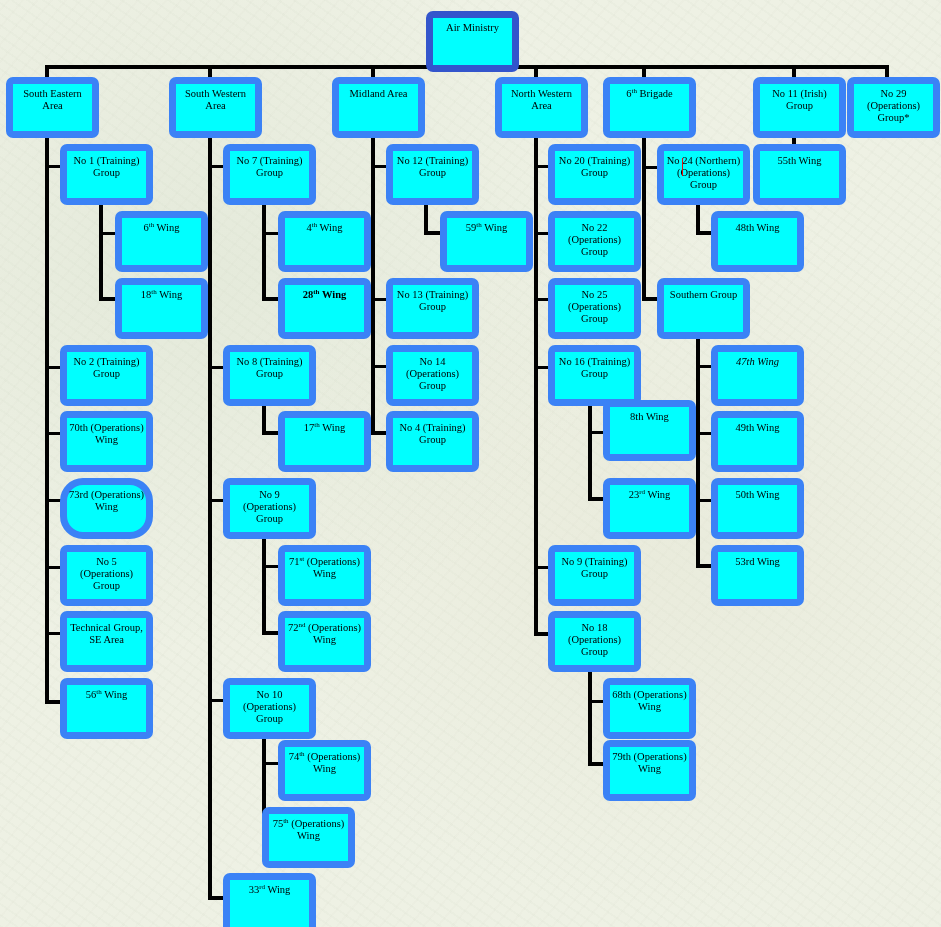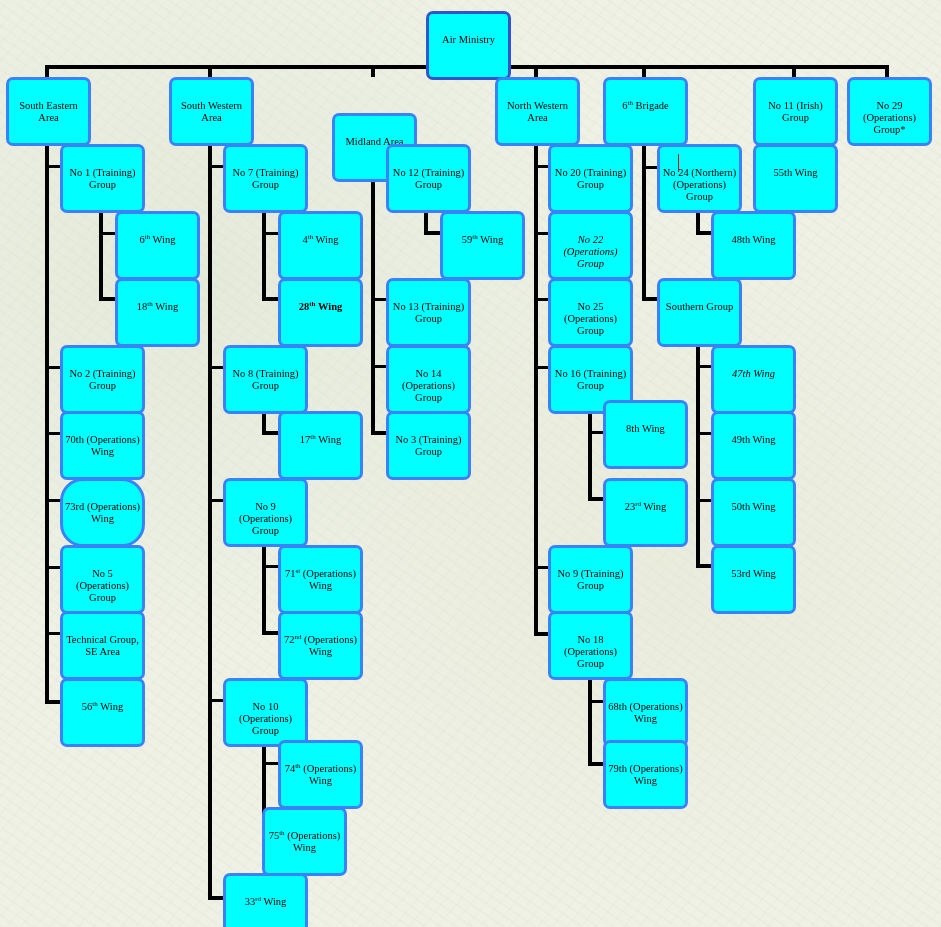--- a/index.html
+++ b/index.html
@@ -9,24 +9,24 @@
       background-image:
         radial-gradient(ellipse at 20% 30%, rgba(210,220,200,0.35) 0, rgba(0,0,0,0) 40%),
         radial-gradient(ellipse at 70% 60%, rgba(225,225,205,0.35) 0, rgba(0,0,0,0) 45%),
         repeating-linear-gradient(35deg, rgba(200,210,190,0.10) 0 2px, rgba(0,0,0,0) 2px 9px),
         repeating-linear-gradient(-50deg, rgba(215,215,200,0.10) 0 2px, rgba(0,0,0,0) 2px 11px);
       font-family: "Liberation Serif", "DejaVu Serif", serif;
     }
     .line { position: absolute; background: #000; }
     .node {
       position: absolute; width: 79px; height: 43px;
-      background: #00ffff; border: 3px solid #3b82f6; border-radius: 7px;
+      background: #00ffff; border: 7px solid #3b82f6; border-radius: 7px;
       box-sizing: content-box; text-align: center;
       font-size: 10.5px; line-height: 12px; color: #000;
-      padding-top: 20px; cursor: pointer;
+      padding-top: 4px; cursor: pointer;
     }
     .node.selected { border-color: #3355cc; }
     .node-text { display: block; padding: 0 2px; white-space: normal; }
     .node-text sup { font-size: 7px; line-height: 0; vertical-align: 4px; }
     .caret {
       position: absolute; width: 1px; height: 18px; background: #e01010;
     }
   </style>
 </head>
 <body>
@@ -123,21 +123,21 @@
 <div class="node selected" style="left:426px;top:11px;">
   <span class="node-text">Air Ministry</span>
 </div>
 
 <div class="node" style="left:6px;top:77px;">
   <span class="node-text">South Eastern Area</span>
 </div>
 <div class="node" style="left:169px;top:77px;">
   <span class="node-text">South Western Area</span>
 </div>
-<div class="node" style="left:332px;top:77px;margin-top:36px;">
+<div class="node" style="left:332px;top:77px;">
   <span class="node-text">Midland Area</span>
 </div>
 <div class="node" style="left:495px;top:77px;">
   <span class="node-text">North Western Area</span>
 </div>
 <div class="node" style="left:603px;top:77px;">
   <span class="node-text"><span>6</span><sup>th</sup><span> Brigade</span></span>
 </div>
 <div class="node" style="left:753px;top:77px;">
   <span class="node-text">No 11 (Irish) Group</span>
@@ -217,27 +217,27 @@
 <div class="node" style="left:440px;top:211px;">
   <span class="node-text"><span>59</span><sup>th</sup><span> Wing</span></span>
 </div>
 <div class="node" style="left:386px;top:278px;">
   <span class="node-text">No 13 (Training) Group</span>
 </div>
 <div class="node" style="left:386px;top:345px;">
   <span class="node-text">No 14 (Operations) Group</span>
 </div>
 <div class="node" style="left:386px;top:411px;">
-  <span class="node-text">No 3 (Training) Group</span>
+  <span class="node-text">No 4 (Training) Group</span>
 </div>
 
 <div class="node" style="left:548px;top:144px;">
   <span class="node-text">No 20 (Training) Group</span>
 </div>
-<div class="node" style="left:548px;top:211px;font-style:italic;">
+<div class="node" style="left:548px;top:211px;">
   <span class="node-text">No 22 (Operations) Group</span>
 </div>
 <div class="node" style="left:548px;top:278px;">
   <span class="node-text">No 25 (Operations) Group</span>
 </div>
 <div class="node" style="left:548px;top:345px;">
   <span class="node-text">No 16 (Training) Group</span>
 </div>
 <div class="node" style="left:603px;top:400px;">
   <span class="node-text">8th Wing</span>

